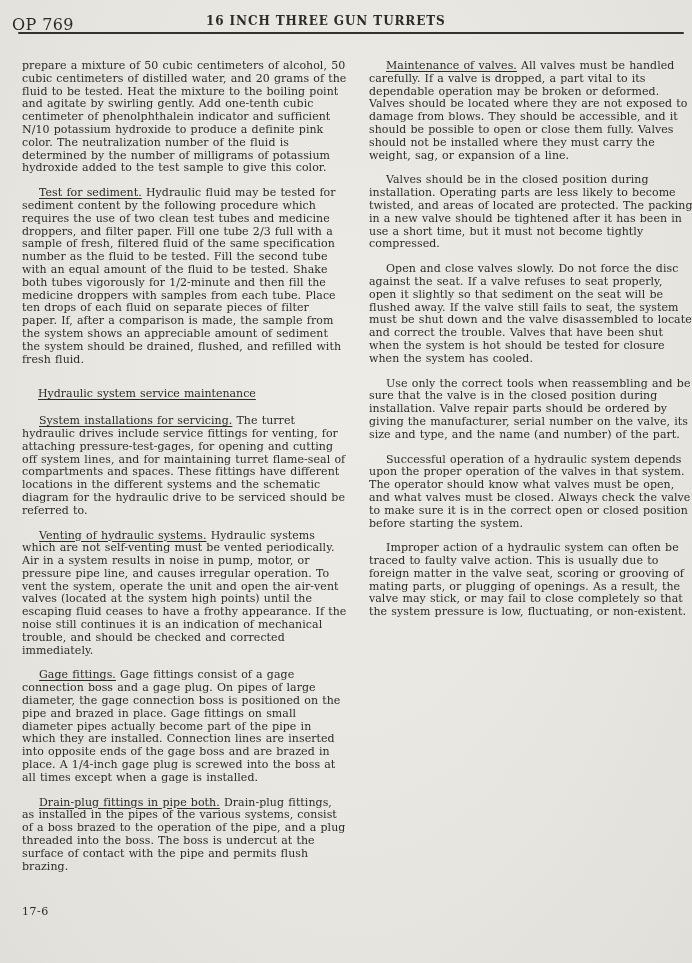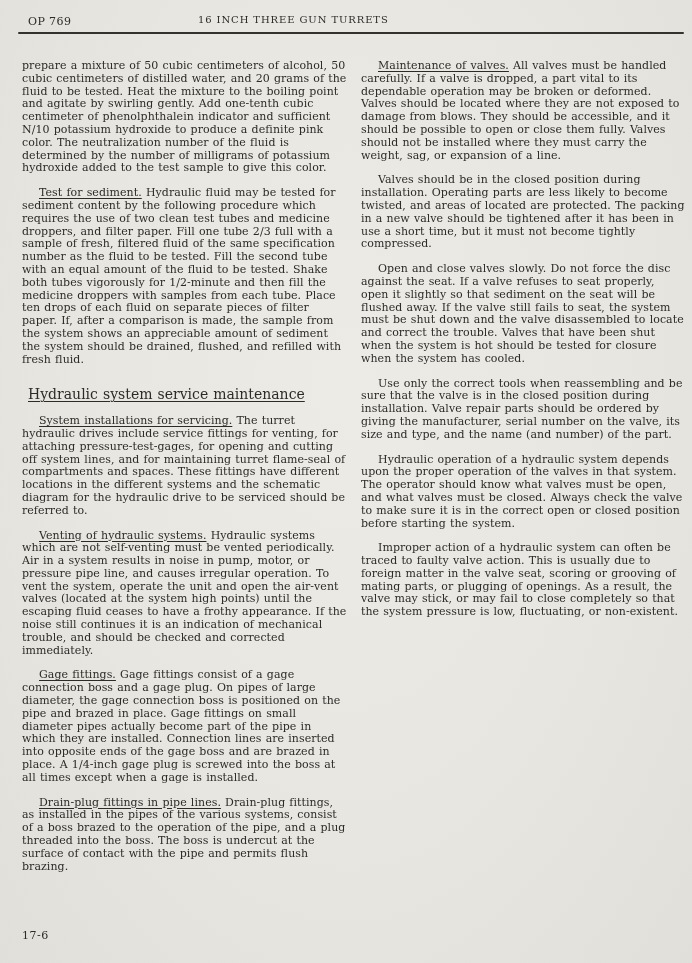--- a/index.html
+++ b/index.html
@@ -6,71 +6,71 @@
   .page{
     position:relative;
     width:692px;height:963px;
     background:radial-gradient(ellipse at 50% 40%, #ecebe6 0%, #e7e6e1 55%, #e0dfda 100%);
     font-family:"DejaVu Serif","Liberation Serif",serif;
     color:var(--ink,#2d2b28);
     overflow:hidden;
     box-sizing:border-box;
   }
   .page-header{position:absolute;top:0;left:0;right:0;height:40px;}
-  .op-num{position:absolute;left:28px;top:15px;font-size:11px;letter-spacing:.4px;}
-  .doc-title{position:absolute;left:198px;top:14px;font-size:10px;letter-spacing:.9px;font-weight:400;}
+  .op-num{position:absolute;left:12px;top:15px;font-size:16px;letter-spacing:.4px;}
+  .doc-title{position:absolute;left:206px;top:14px;font-size:12px;letter-spacing:.9px;font-weight:700;}
   .header-rule{position:absolute;left:18px;right:8px;top:32px;height:2.4px;background:#34322e;border-radius:1px;}
   .columns{
     position:absolute;top:60px;left:0;right:0;bottom:0;
-    display:flex;gap:14px;
+    display:flex;gap:22px;
     padding:0 6px 0 22px;
     box-sizing:border-box;
   }
   .col{width:325px;flex:0 0 325px;}
   p.para{
     margin:0 0 12px 0;
     font-size:11px;line-height:12.8px;
     text-indent:17px;
     text-align:left;
     word-spacing:.6px;
     letter-spacing:.05px;
   }
   p.para.no-indent{text-indent:0;}
   p.section-heading{
-    margin:22px 0 14px 6px;
-    font-size:14px;line-height:12.8px;
+    margin:22px 0 14px 16px;
+    font-size:11px;line-height:12.8px;
     word-spacing:.6px;
   }
   .u{text-decoration:underline;text-decoration-thickness:1px;text-underline-offset:2px;}
-  .page-number{position:absolute;left:22px;top:929px;font-size:11px;letter-spacing:.5px;text-align:right;}
+  .page-number{position:absolute;left:22px;top:905px;font-size:11px;letter-spacing:.5px;text-align:right;}
 </style>
 </head>
 <body>
 
 <div class="page">
   <div class="page-header">
     <span class="op-num">OP 769</span>
     <span class="doc-title">16 INCH THREE GUN TURRETS</span>
     <div class="header-rule"></div>
   </div>
 
   <div class="columns">
     <div class="col" id="col-left">
         <p class="para no-indent"><span>prepare a mixture of 50 cubic centimeters of alcohol, 50 cubic centimeters of distilled water, and 20 grams of the fluid to be tested. Heat the mixture to the boiling point and agitate by swirling gently. Add one-tenth cubic centimeter of phenolphthalein indicator and sufficient N/10 potassium hydroxide to produce a definite pink color. The neutralization number of the fluid is determined by the number of milligrams of potassium hydroxide added to the test sample to give this color.</span></p>
         <p class="para"><span class="u">Test for sediment.</span><span> Hydraulic fluid may be tested for sediment content by the following procedure which requires the use of two clean test tubes and medicine droppers, and filter paper. Fill one tube 2/3 full with a sample of fresh, filtered fluid of the same specification number as the fluid to be tested. Fill the second tube with an equal amount of the fluid to be tested. Shake both tubes vigorously for 1/2-minute and then fill the medicine droppers with samples from each tube. Place ten drops of each fluid on separate pieces of filter paper. If, after a comparison is made, the sample from the system shows an appreciable amount of sediment the system should be drained, flushed, and refilled with fresh fluid.</span></p>
         <p class="section-heading"><span class="u">Hydraulic system service maintenance</span></p>
         <p class="para"><span class="u">System installations for servicing.</span><span> The turret hydraulic drives include service fittings for venting, for attaching pressure-test-gages, for opening and cutting off system lines, and for maintaining turret flame-seal of compartments and spaces. These fittings have different locations in the different systems and the schematic diagram for the hydraulic drive to be serviced should be referred to.</span></p>
         <p class="para"><span class="u">Venting of hydraulic systems.</span><span> Hydraulic systems which are not self-venting must be vented periodically. Air in a system results in noise in pump, motor, or pressure pipe line, and causes irregular operation. To vent the system, operate the unit and open the air-vent valves (located at the system high points) until the escaping fluid ceases to have a frothy appearance. If the noise still continues it is an indication of mechanical trouble, and should be checked and corrected immediately.</span></p>
         <p class="para"><span class="u">Gage fittings.</span><span> Gage fittings consist of a gage connection boss and a gage plug. On pipes of large diameter, the gage connection boss is positioned on the pipe and brazed in place. Gage fittings on small diameter pipes actually become part of the pipe in which they are installed. Connection lines are inserted into opposite ends of the gage boss and are brazed in place. A 1/4-inch gage plug is screwed into the boss at all times except when a gage is installed.</span></p>
-        <p class="para"><span class="u">Drain-plug fittings in pipe lines.</span><span> Drain-plug fittings, as installed in the pipes of the various systems, consist of a boss brazed to the operation of the pipe, and a plug threaded into the boss. The boss is undercut at the surface of contact with the pipe and permits flush brazing.</span></p>
+        <p class="para"><span class="u">Drain-plug fittings in pipe both.</span><span> Drain-plug fittings, as installed in the pipes of the various systems, consist of a boss brazed to the operation of the pipe, and a plug threaded into the boss. The boss is undercut at the surface of contact with the pipe and permits flush brazing.</span></p>
       </div>
     <div class="col" id="col-right">
         <p class="para"><span class="u">Maintenance of valves.</span><span> All valves must be handled carefully. If a valve is dropped, a part vital to its dependable operation may be broken or deformed. Valves should be located where they are not exposed to damage from blows. They should be accessible, and it should be possible to open or close them fully. Valves should not be installed where they must carry the weight, sag, or expansion of a line.</span></p>
         <p class="para"><span>Valves should be in the closed position during installation. Operating parts are less likely to become twisted, and areas of located are protected. The packing in a new valve should be tightened after it has been in use a short time, but it must not become tightly compressed.</span></p>
         <p class="para"><span>Open and close valves slowly. Do not force the disc against the seat. If a valve refuses to seat properly, open it slightly so that sediment on the seat will be flushed away. If the valve still fails to seat, the system must be shut down and the valve disassembled to locate and correct the trouble. Valves that have been shut when the system is hot should be tested for closure when the system has cooled.</span></p>
         <p class="para"><span>Use only the correct tools when reassembling and be sure that the valve is in the closed position during installation. Valve repair parts should be ordered by giving the manufacturer, serial number on the valve, its size and type, and the name (and number) of the part.</span></p>
-        <p class="para"><span>Hydraulic operation of a hydraulic system depends upon the proper operation of the valves in that system. The operator should know what valves must be open, and what valves must be closed. Always check the valve to make sure it is in the correct open or closed position before starting the system.</span></p>
+        <p class="para"><span>Successful operation of a hydraulic system depends upon the proper operation of the valves in that system. The operator should know what valves must be open, and what valves must be closed. Always check the valve to make sure it is in the correct open or closed position before starting the system.</span></p>
         <p class="para"><span>Improper action of a hydraulic system can often be traced to faulty valve action. This is usually due to foreign matter in the valve seat, scoring or grooving of mating parts, or plugging of openings. As a result, the valve may stick, or may fail to close completely so that the system pressure is low, fluctuating, or non-existent.</span></p>
       </div>
   </div>
 
   <div class="page-number">17-6</div>
 </div>
 
 </body></html>

